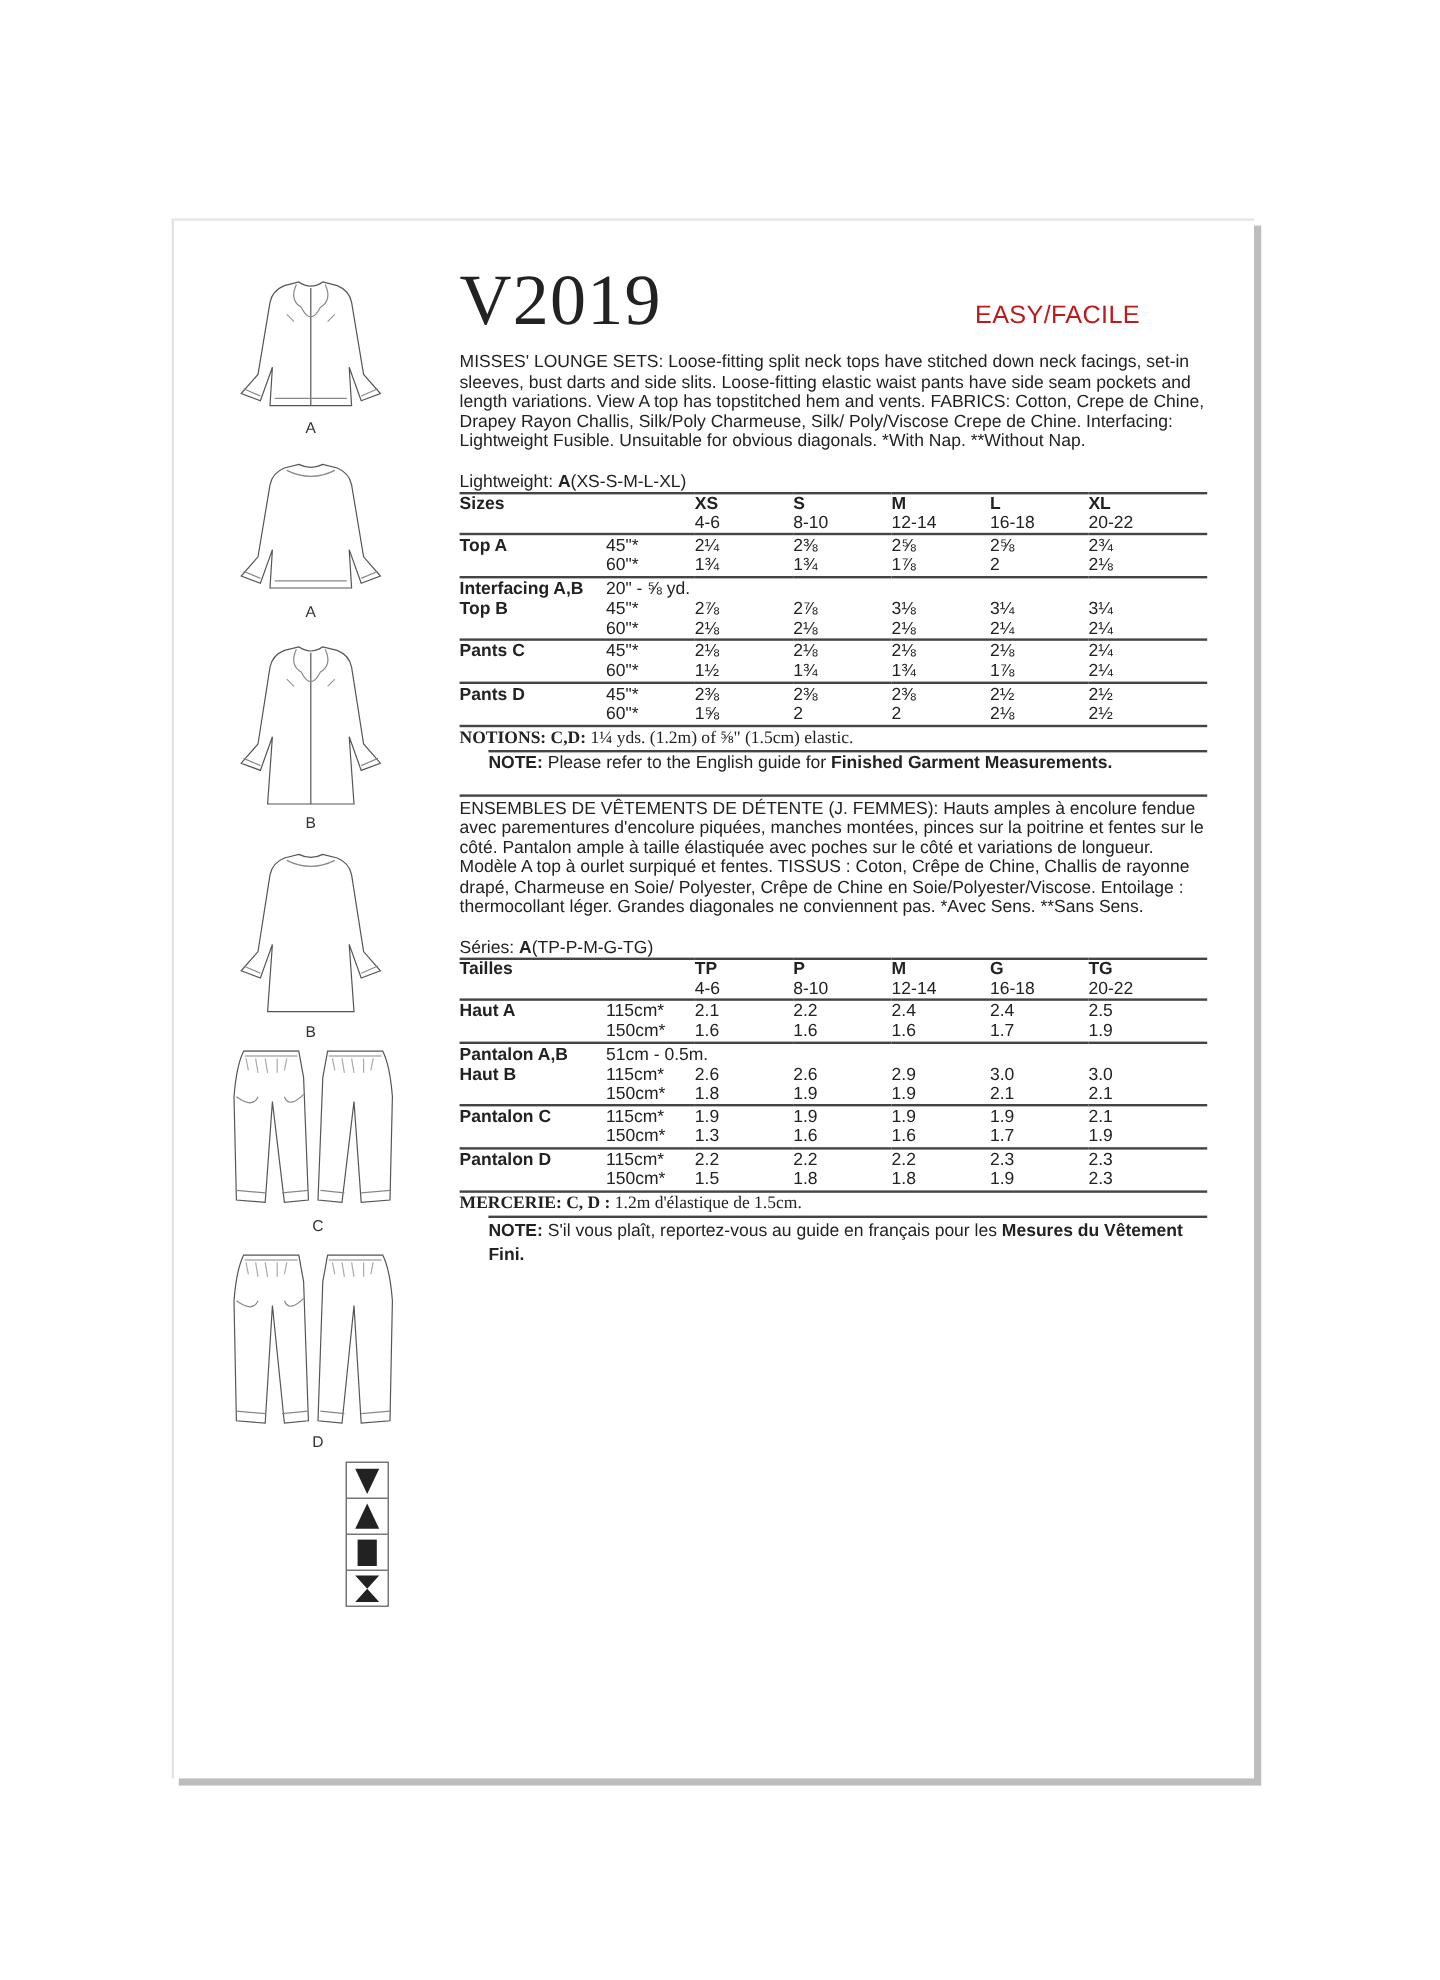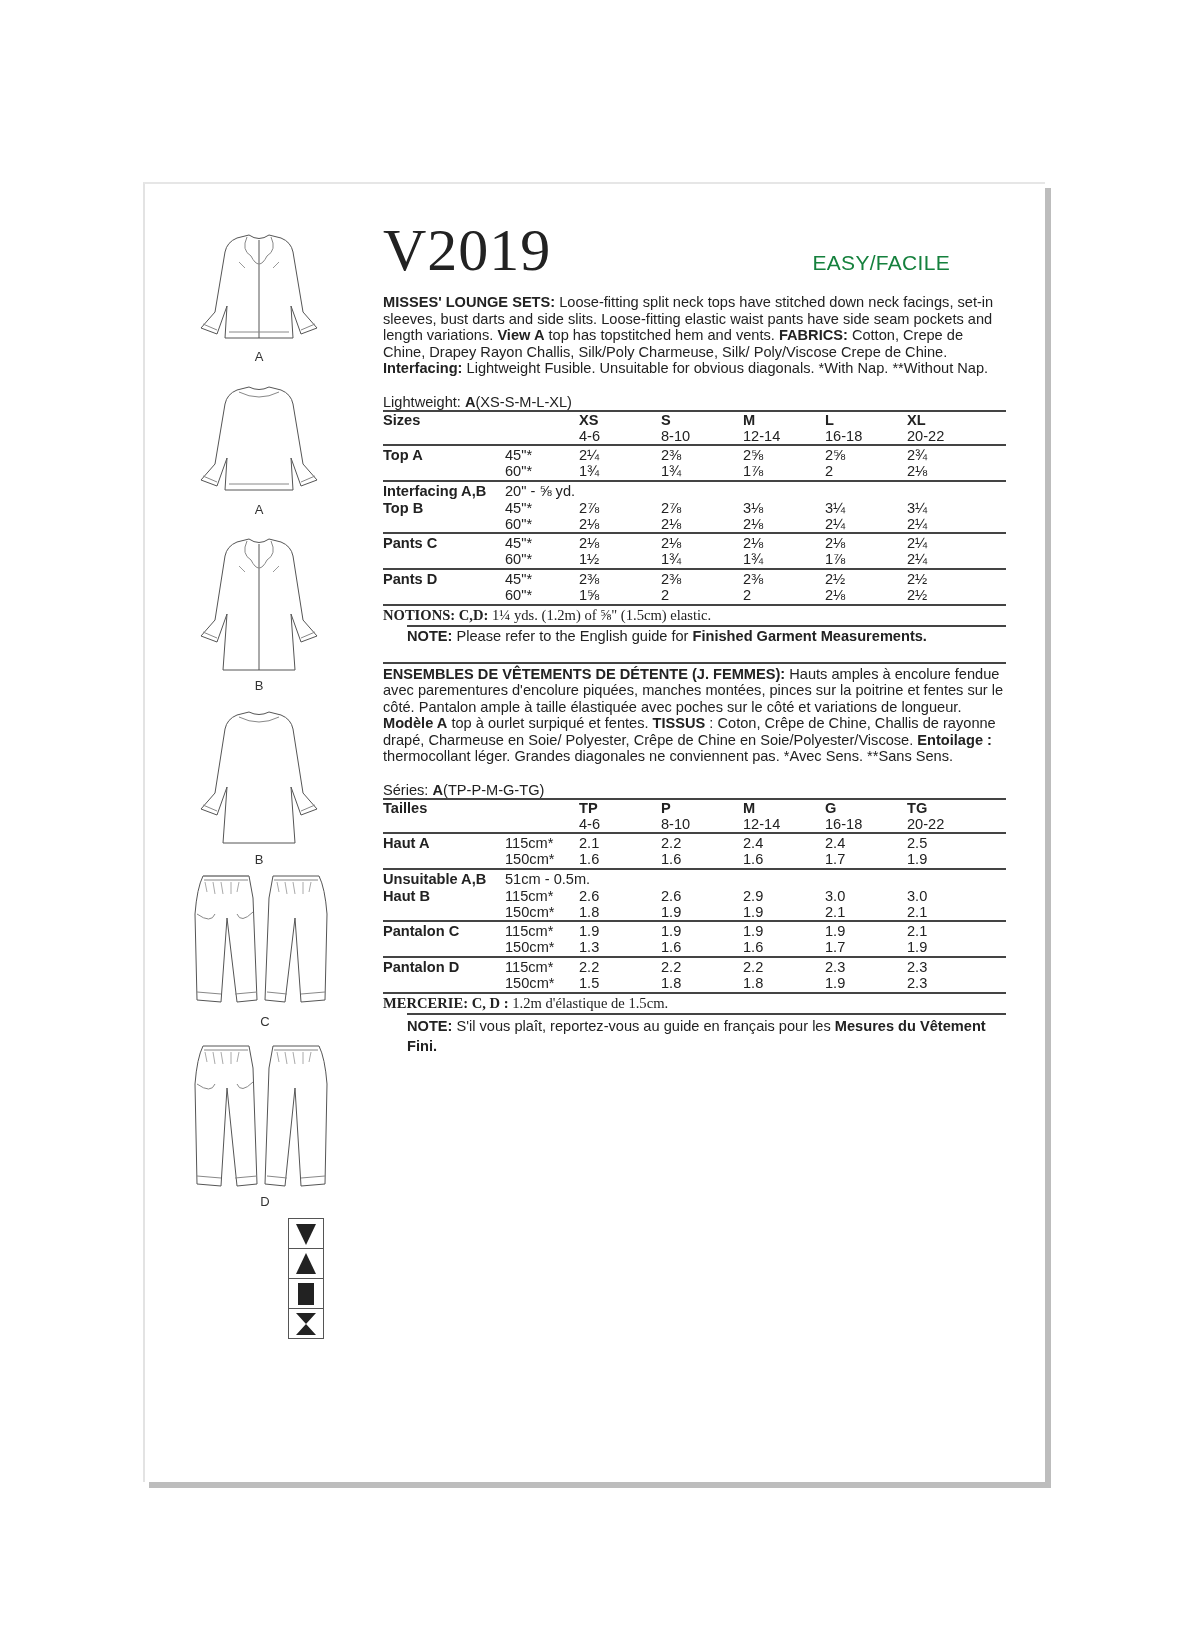--- a/index.html
+++ b/index.html
@@ -5,24 +5,24 @@
     html, body { margin: 0; padding: 0; background: #ffffff; }
     body { width: 1200px; height: 1650px; position: relative; overflow: hidden;
            font-family: "Liberation Sans", sans-serif; color: #222; }
     .page {
       position: absolute; left: 143px; top: 182px; width: 900px; height: 1298px;
       background: #fff; border-left: 2px solid #e3e3e3; border-top: 2px solid #e6e6e6;
       box-shadow: 6px 6px 0 #bdbdbd;
     }
     .title { position: absolute; left: 238px; top: 36px; font-family: "Liberation Serif", serif;
              font-size: 60px; line-height: 60px; color: #222; letter-spacing: 1px; text-align: right; }
-    .easy { position: absolute; right: 95px; top: 67px; font-size: 21px; color: #15803d; letter-spacing: 0.3px; }
+    .easy { position: absolute; right: 95px; top: 67px; font-size: 21px; color: #b91c1c; letter-spacing: 0.3px; }
     .content { position: absolute; left: 238px; top: 110px; width: 623px; font-size: 14.6px; line-height: 16.5px; }
     .desc { margin: 0; }
-    .desc b { font-weight: bold; }
+    .desc b { font-weight: normal; }
     .combo { margin-top: 17px; font-size: 14.6px; line-height: 16px; }
     table.yard { width: 100%; border-collapse: collapse; font-size: 14.6px; line-height: 16px; }
     table.yard td { padding: 0; vertical-align: top; }
     table.yard tr.grp td { border-top: 2px solid #444; padding-top: 1px; padding-bottom: 1px; }
     table.yard tr.first td { border-top: 2px solid #444; }
     table.yard td.lbl { font-weight: bold; width: 122px; margin-top: 27px; }
     table.yard td.w { width: 74px; }
     table.yard td.c { width: 82px; }
     .notion { border-top: 2px solid #444; padding: 1px 0 2px 0; font-family: Liberation Serif, serif; }
     .note { border-top: 2px solid #444; padding: 1px 0 0 0; margin-left: 24px; }
@@ -229,21 +229,21 @@
       <tr class="grp">
         <td class="lbl">Haut A</td>
         <td class="w"><span>115cm*</span><br><span>150cm*</span></td>
         <td><span>2.1</span><br><span>1.6</span></td>
         <td><span>2.2</span><br><span>1.6</span></td>
         <td><span>2.4</span><br><span>1.6</span></td>
         <td><span>2.4</span><br><span>1.7</span></td>
         <td><span>2.5</span><br><span>1.9</span></td>
       </tr>
       <tr class="grp">
-        <td class="lbl">Unsuitable A,B</td>
+        <td class="lbl">Pantalon A,B</td>
         <td colspan="6">51cm - 0.5m.</td>
       </tr>
       <tr>
         <td class="lbl">Haut B</td>
         <td class="w"><span>115cm*</span><br><span>150cm*</span></td>
         <td><span>2.6</span><br><span>1.8</span></td>
         <td><span>2.6</span><br><span>1.9</span></td>
         <td><span>2.9</span><br><span>1.9</span></td>
         <td><span>3.0</span><br><span>2.1</span></td>
         <td><span>3.0</span><br><span>2.1</span></td>

